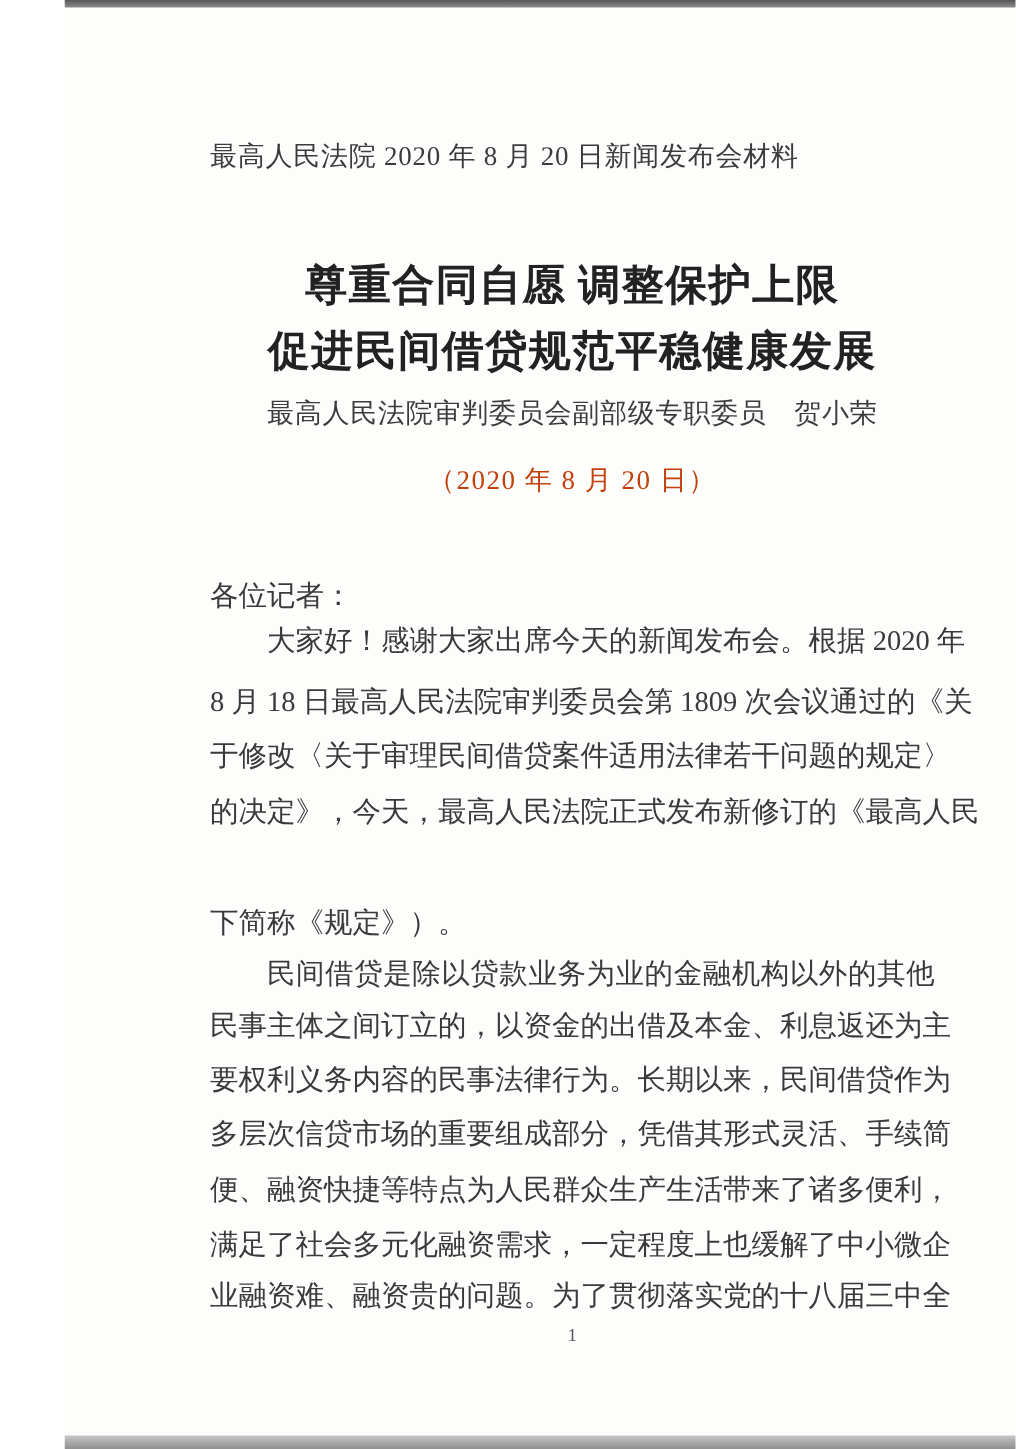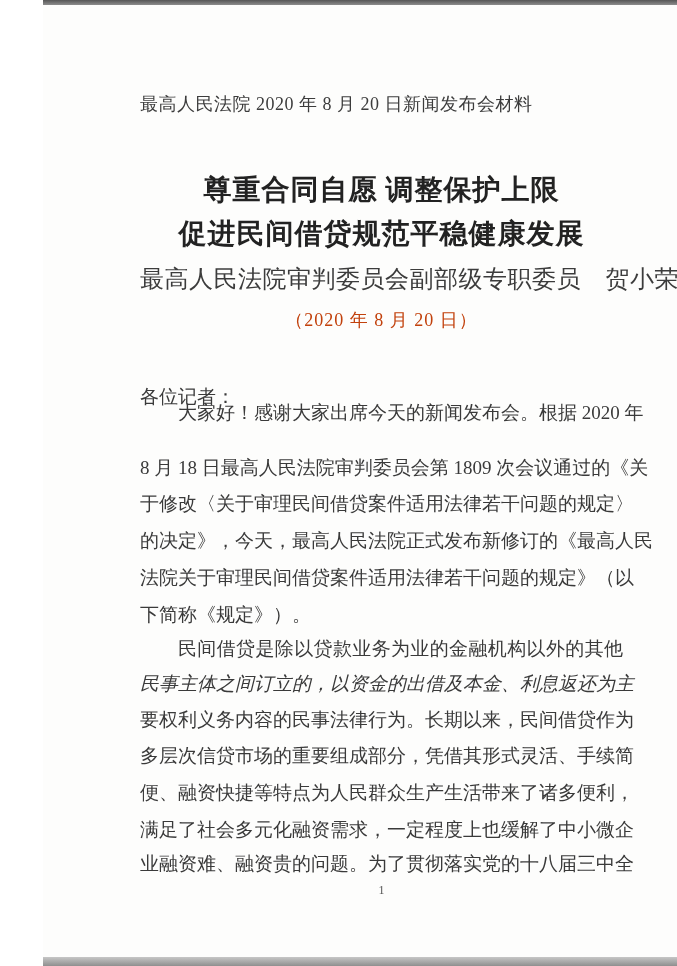--- a/index.html
+++ b/index.html
@@ -57,21 +57,22 @@
     letter-spacing: 1px;
     white-space: nowrap;
   }
   .title-1 { top: 171px; }
   .title-2 { top: 215px; }
   .byline {
     position: absolute;
     top: 263px;
     left: 0;
     width: 100%;
-    font-size: 24px;
+    text-align: center;
+    font-size: 18px;
     letter-spacing: 0.5px;
     color: #3c3c3c;
     white-space: nowrap;
   }
   .date-line {
     position: absolute;
     top: 308px;
     left: 0;
     width: 100%;
     text-align: center;
@@ -96,28 +97,28 @@
     text-align: justify;
     text-align-last: justify;
     white-space: nowrap;
   }
   .body-line.para-end {
     text-align-last: left;
   }
   .body-line.indent {
     text-indent: 38px;
   }
-  .bl-0  { top: 400px; font-family: Liberation Serif, serif; }
+  .bl-0  { top: 414px; font-family: Liberation Serif, serif; }
   .bl-1  { top: 455px; }
   .bl-2  { top: 491px; }
   .bl-3  { top: 528px; }
   .bl-4  { top: 565px; }
   .bl-5  { top: 602px; }
   .bl-6  { top: 636px; }
-  .bl-7  { top: 671px; font-style: italic; }
+  .bl-7  { top: 671px; }
   .bl-8  { top: 707px; }
   .bl-9  { top: 743px; }
   .bl-10 { top: 780px; }
   .bl-11 { top: 817px; }
   .bl-12 { top: 851px; }
   .page-number {
     position: absolute;
     top: 883px;
     left: 0;
     width: 100%;
@@ -142,21 +143,20 @@
     <div class="byline">最高人民法院审判委员会副部级专职委员　贺小荣</div>
 
     <div class="date-line">（2020 年 8 月 20 日）</div>
 
     <div class="salutation">各位记者：</div>
 
     <div class="body-line bl-0 indent">大家好！感谢大家出席今天的新闻发布会。根据 2020 年</div>
     <div class="body-line bl-1">8 月 18 日最高人民法院审判委员会第 1809 次会议通过的《关</div>
     <div class="body-line bl-2">于修改〈关于审理民间借贷案件适用法律若干问题的规定〉</div>
     <div class="body-line bl-3">的决定》，今天，最高人民法院正式发布新修订的《最高人民</div>
-    <div class="body-line bl-4">法院关于审理民间借贷案件适用法律若干问题的规定》（以</div>
     <div class="body-line bl-5 para-end">下简称《规定》）。</div>
     <div class="body-line bl-6 indent">民间借贷是除以贷款业务为业的金融机构以外的其他</div>
     <div class="body-line bl-7">民事主体之间订立的，以资金的出借及本金、利息返还为主</div>
     <div class="body-line bl-8">要权利义务内容的民事法律行为。长期以来，民间借贷作为</div>
     <div class="body-line bl-9">多层次信贷市场的重要组成部分，凭借其形式灵活、手续简</div>
     <div class="body-line bl-10">便、融资快捷等特点为人民群众生产生活带来了诸多便利，</div>
     <div class="body-line bl-11">满足了社会多元化融资需求，一定程度上也缓解了中小微企</div>
     <div class="body-line bl-12">业融资难、融资贵的问题。为了贯彻落实党的十八届三中全</div>
 
     <div class="page-number">1</div>

